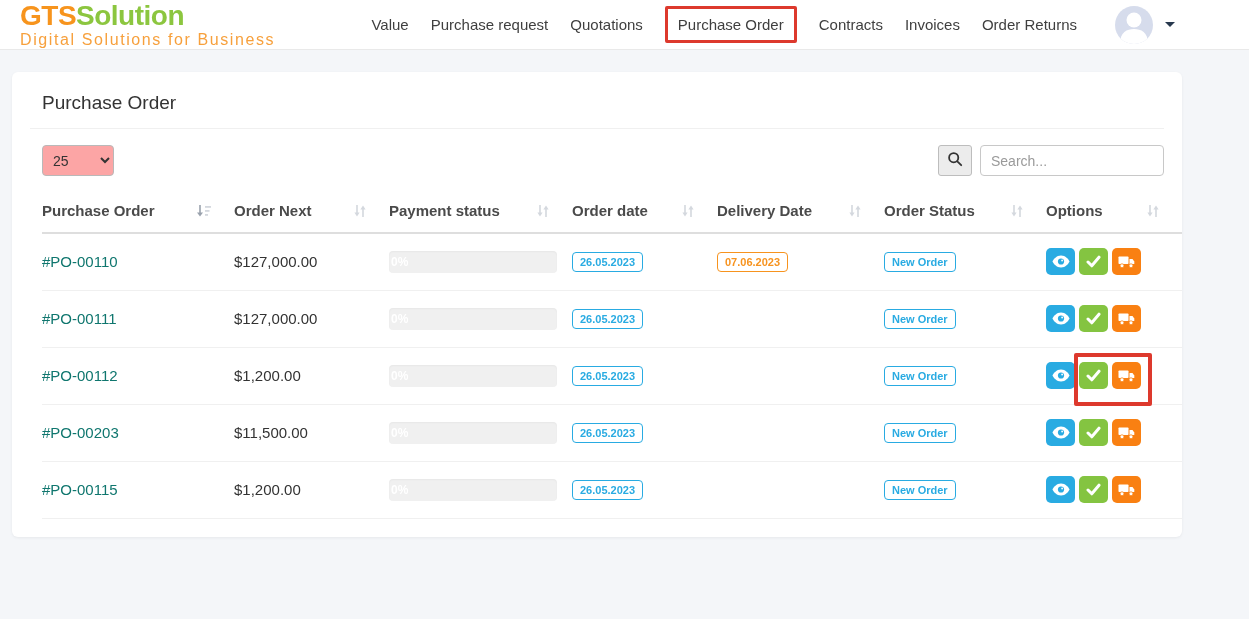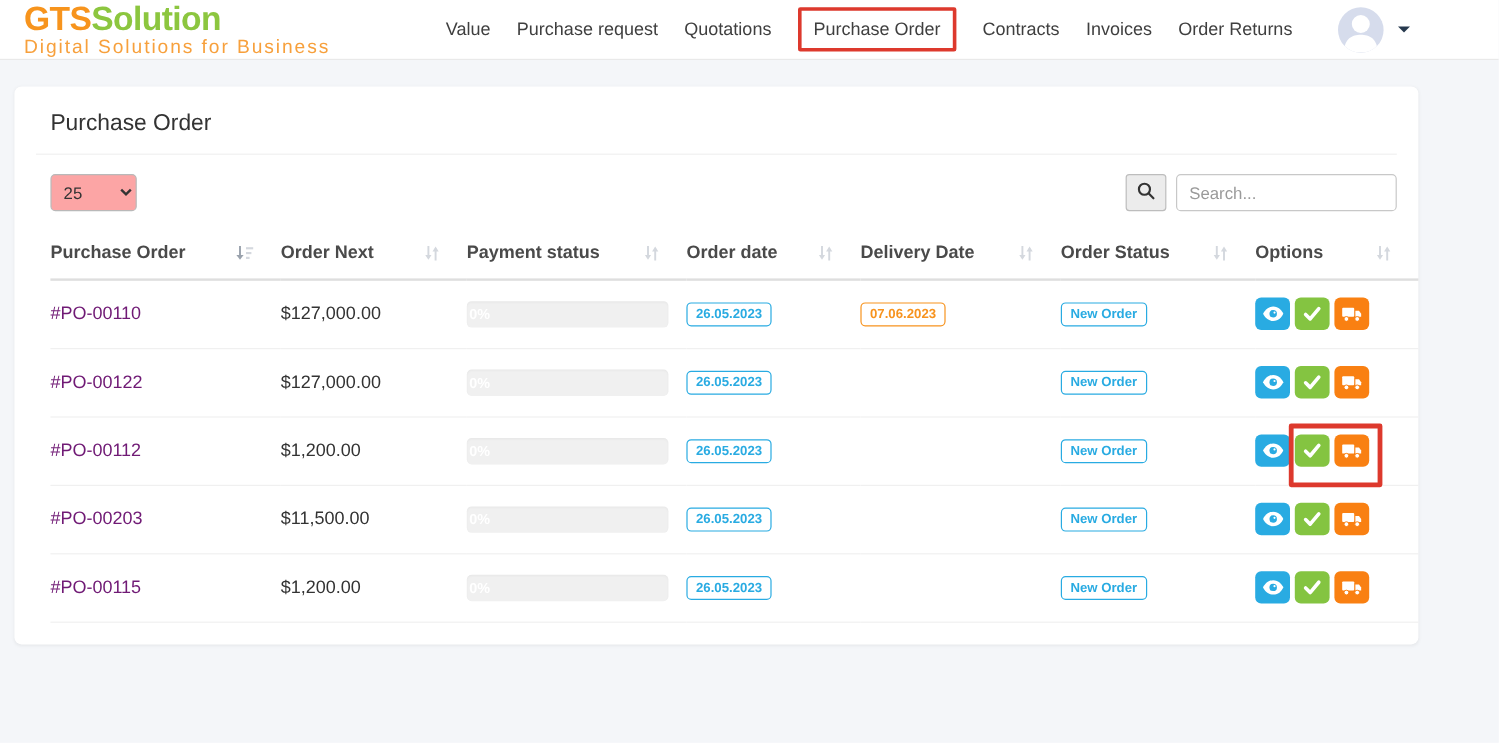--- a/index.html
+++ b/index.html
@@ -99,21 +99,21 @@
   table { width: 1140px; margin: 4px 0 0 12px; border-collapse: collapse; table-layout: fixed; }
   col.c1{width:192px} col.c2{width:155px} col.c3{width:183px} col.c4{width:145px}
   col.c5{width:167px} col.c6{width:162px} col.c7{width:136px}
   th {
     text-align: left; font-size: 15px; font-weight: bold; color: #4a4a4a;
     padding: 12px 0 13px; border-bottom: 2px solid #dedede;
     position: relative; cursor: pointer;
   }
   th .sort-icon { position: absolute; right: 22px; top: 14px; }
   td { padding: 0; height: 57px; border-bottom: 1px solid #f0f0f0; vertical-align: middle; }
-  .po-link { color: #701a75; font-size: 15px; text-decoration: none; cursor: pointer; }
+  .po-link { color: #0f766e; font-size: 15px; text-decoration: none; cursor: pointer; }
   .order-value { font-size: 15px; color: #333; }
   .progress {
     width: 168px; height: 22px; background: #f0f0f0;
     border-radius: 4px; overflow: hidden; box-shadow: inset 0 1px 2px rgba(0,0,0,0.04);
   }
   .progress-label { color: #fff; font-size: 12px; font-weight: bold; line-height: 22px; padding-left: 2px; }
   .badge {
     display: inline-block; font-size: 11px; font-weight: bold;
     padding: 3px 7px; border-radius: 4px; background: #fff;
   }
@@ -313,21 +313,21 @@
               <circle cx="4" cy="10.8" r="2" fill="#ffffff" stroke="#f98012" stroke-width="0.8"></circle>
               <circle cx="13" cy="10.8" r="2" fill="#ffffff" stroke="#f98012" stroke-width="0.8"></circle>
             </svg>
           </button>
         </span>
       </div>
     </td>
   </tr>
 
   <tr>
-    <td><a class="po-link">#PO-00122</a></td>
+    <td><a class="po-link">#PO-00111</a></td>
     <td><span class="order-value">$127,000.00</span></td>
     <td>
       <div class="progress">
         <span class="progress-label">0%</span>
       </div>
     </td>
     <td><span class="badge badge-blue">26.05.2023</span></td>
     <td></td>
     <td><span class="badge badge-blue">New Order</span></td>
     <td>

